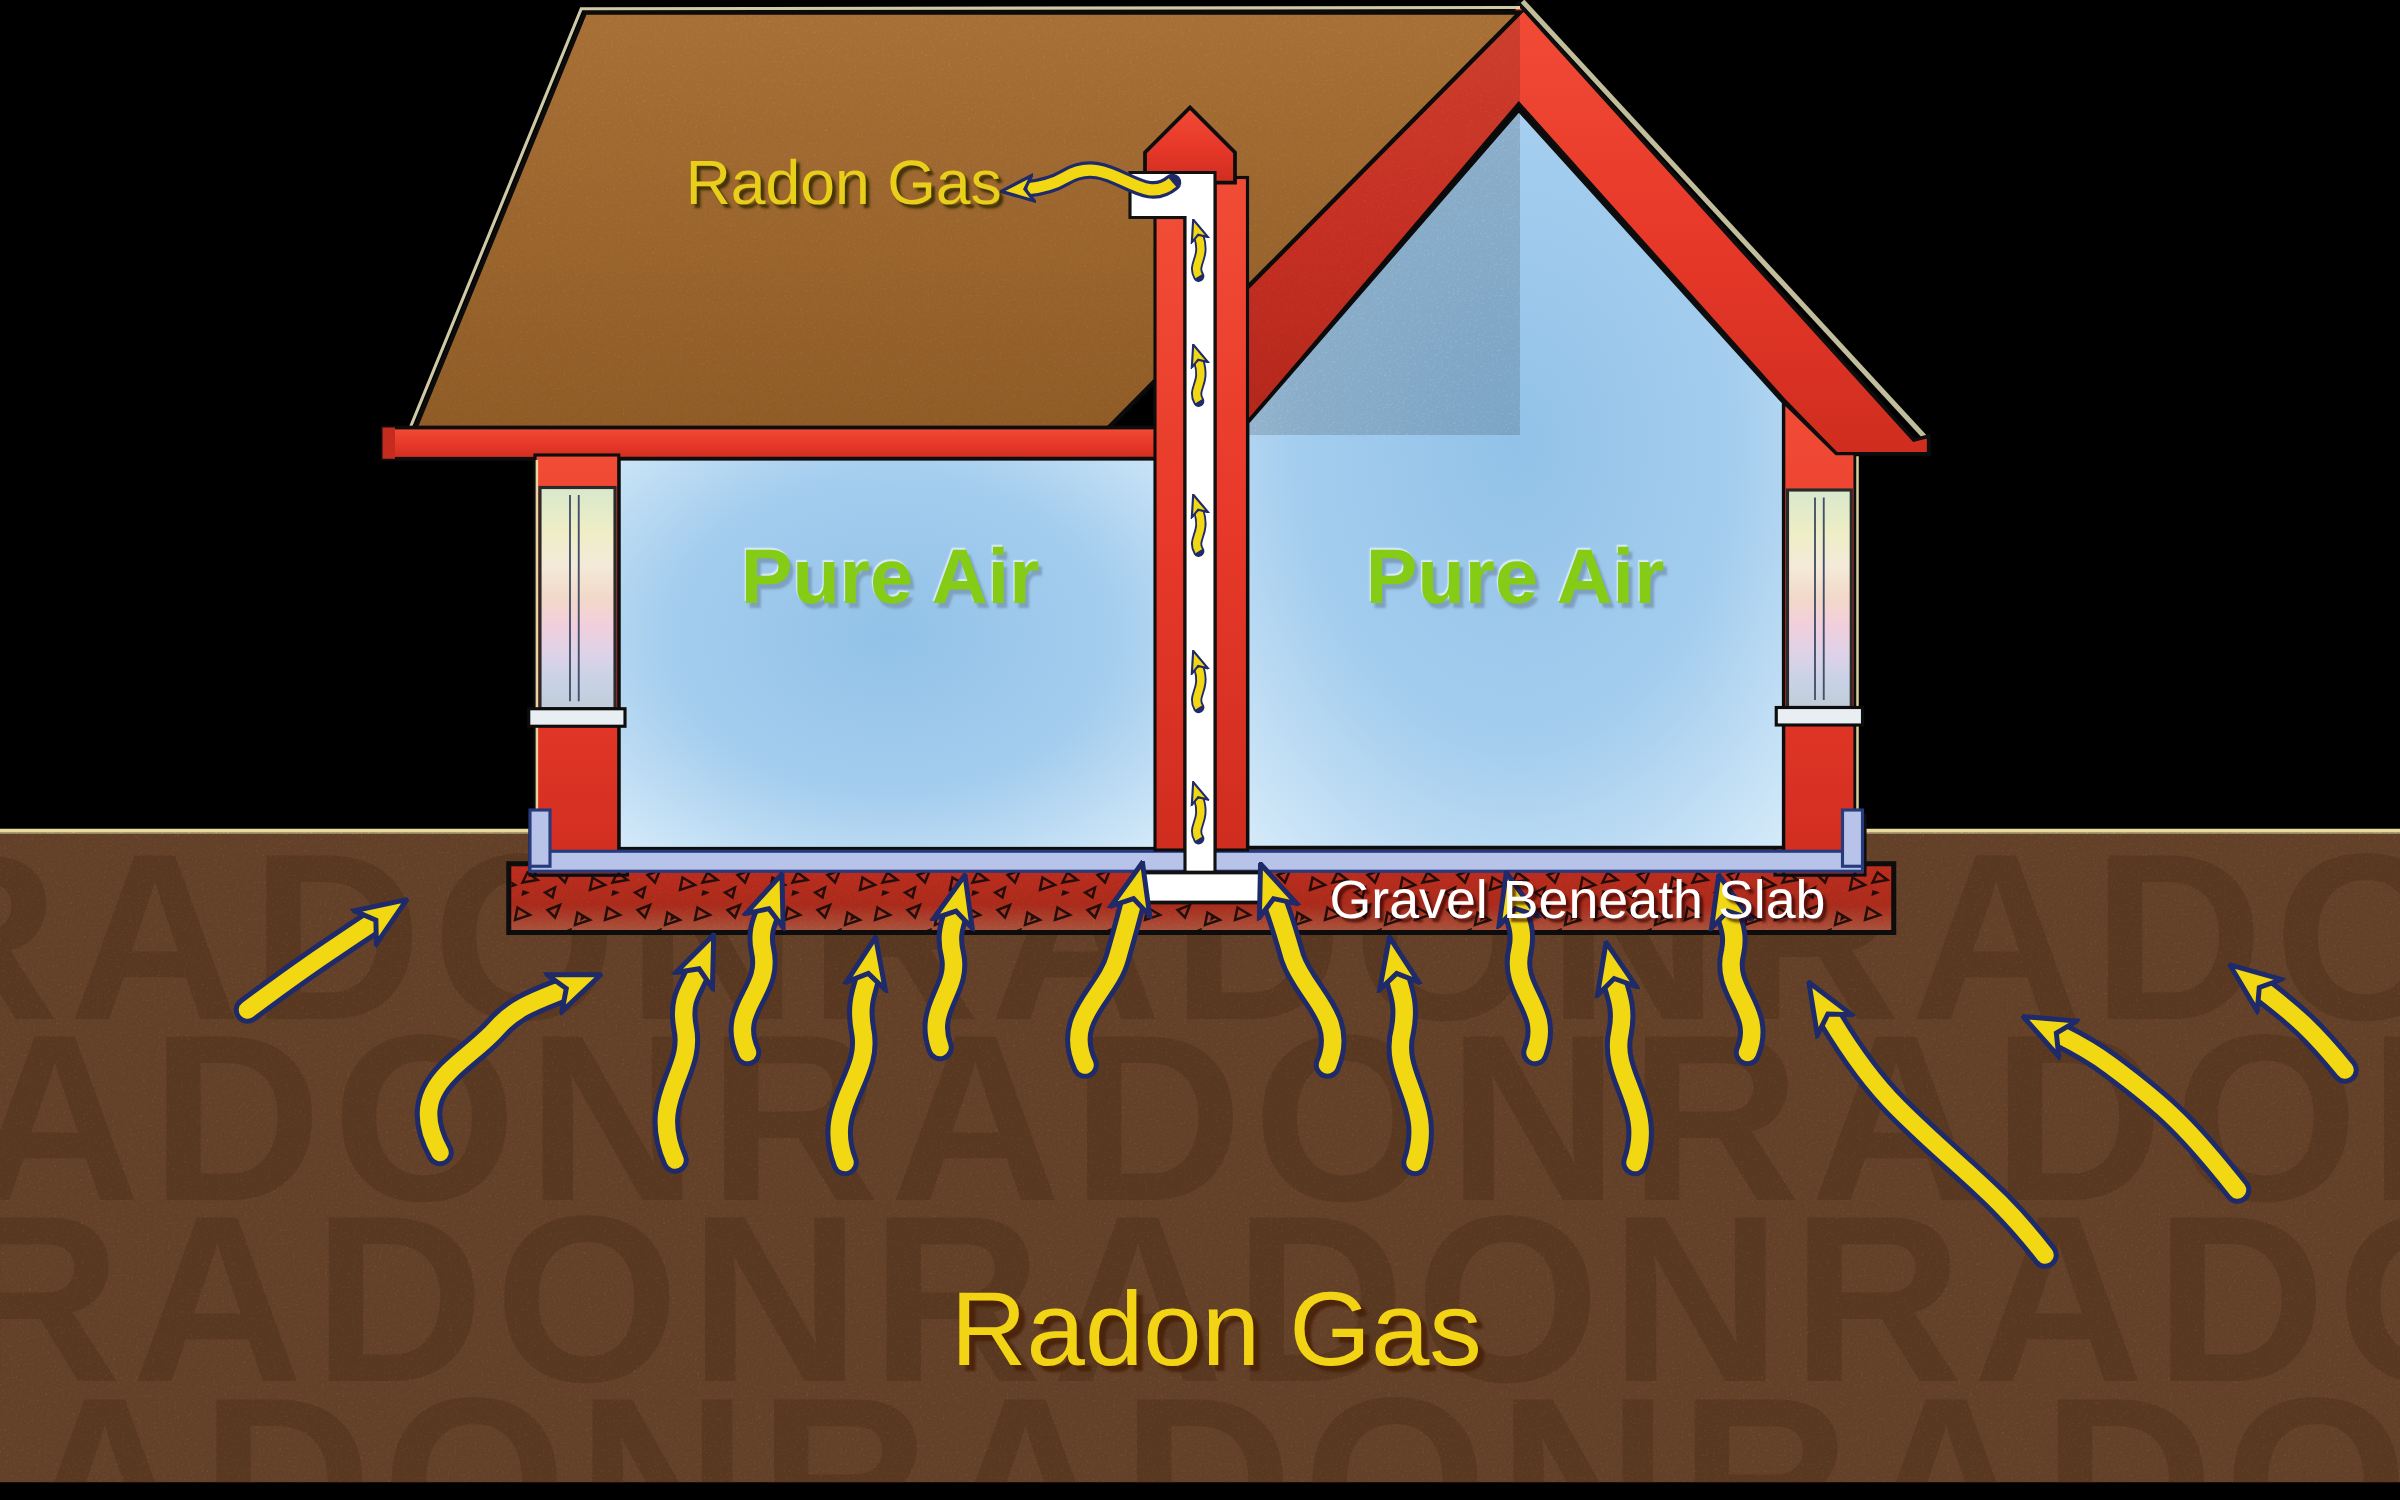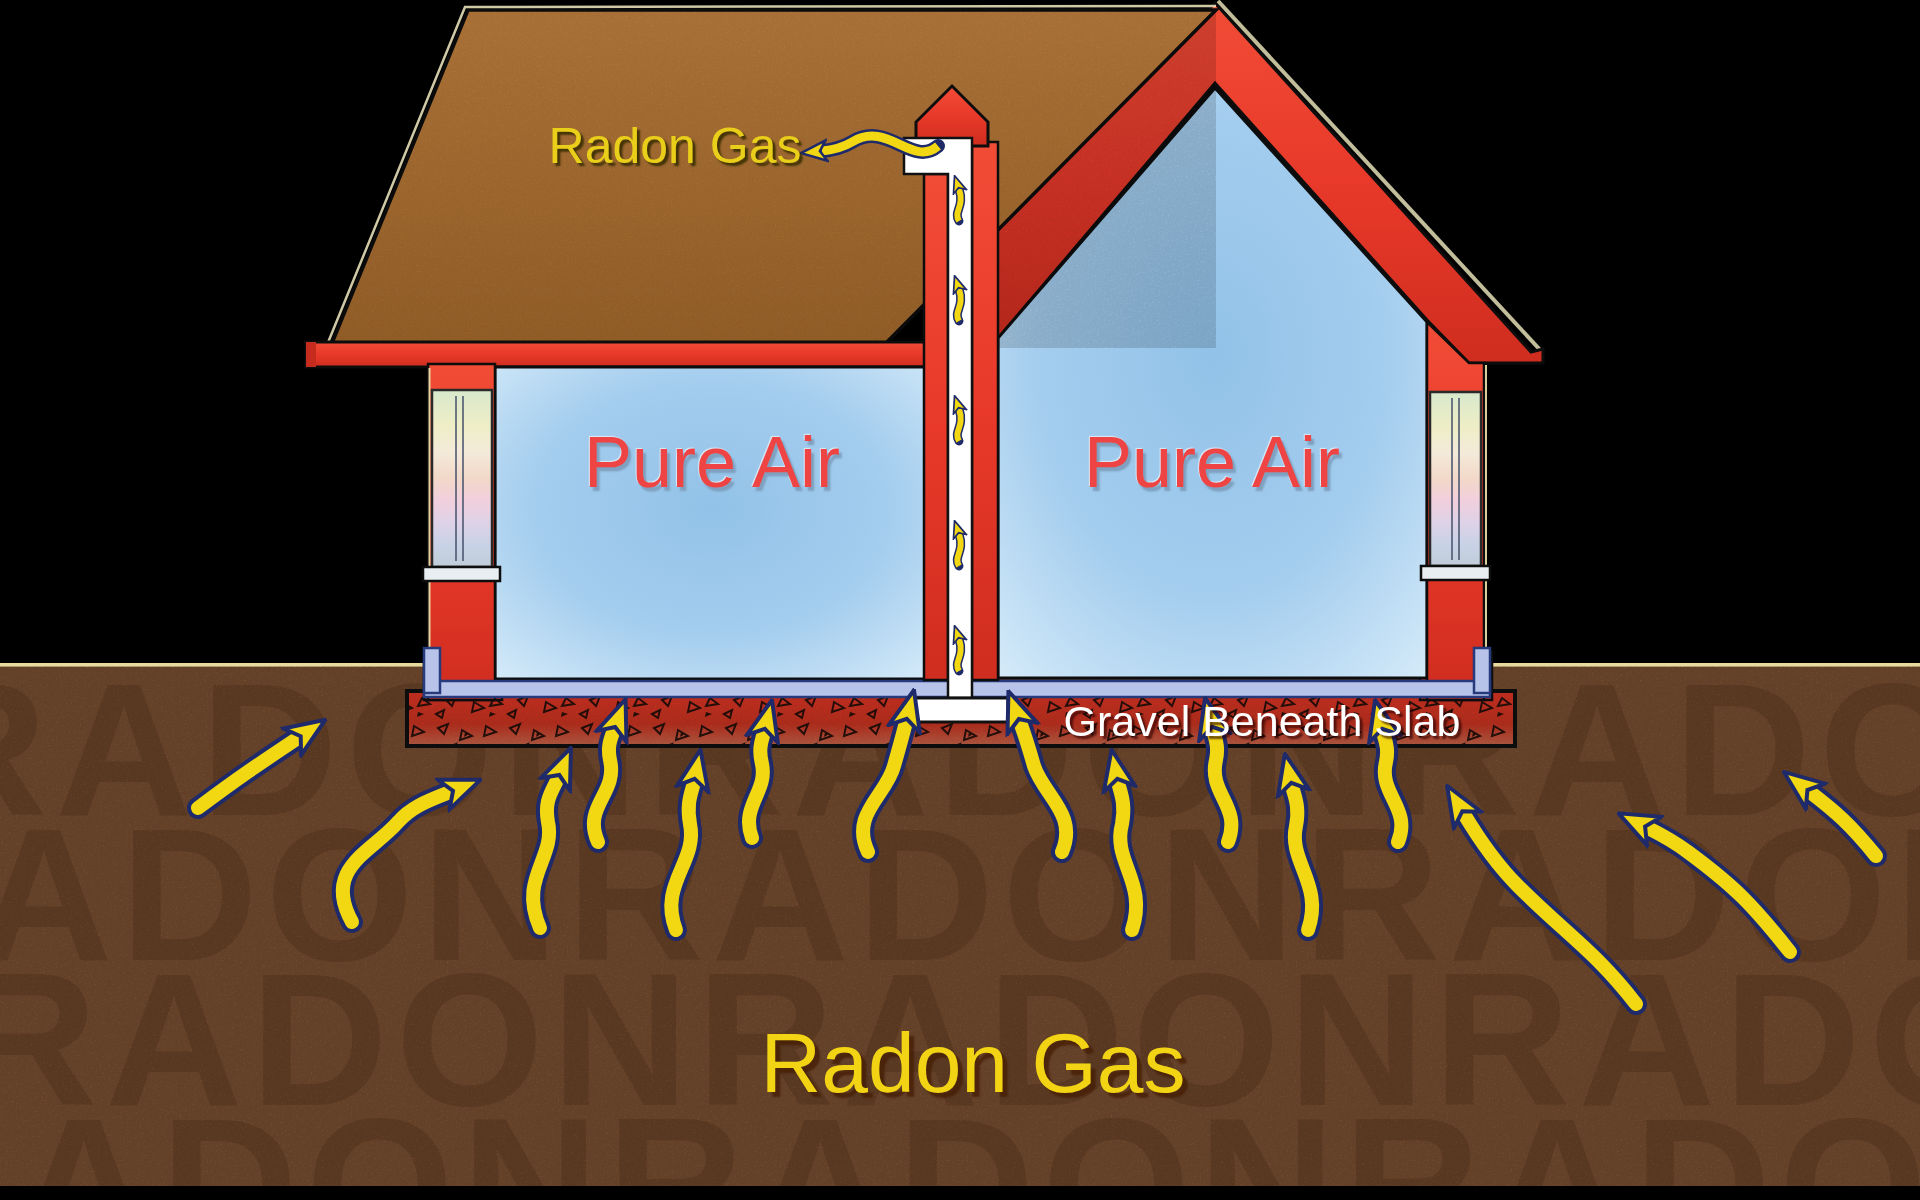--- a/index.html
+++ b/index.html
@@ -2,22 +2,22 @@
 <html><head>
 <meta charset="utf-8">
 <style>
   html,body{margin:0;padding:0;background:#000;}
   #stage{position:relative;width:1920px;height:1200px;background:#000;overflow:hidden;
          font-family:"Liberation Sans",sans-serif;}
   #art{position:absolute;left:0;top:0;}
   .lbl{position:absolute;transform:translate(-50%,-50%);white-space:nowrap;line-height:1;}
   .lbl-roof-vent{left:675px;top:146px;font-size:50px;color:#e9ce1a;
     text-shadow:3px 3px 2px rgba(55,45,0,.9);}
-  .lbl-pure{font-size:72px;color:#ef4444;
-    text-shadow:3px 4px 2px #7fa0bf,-1px -1px 1px rgba(255,255,255,.65);}
+  .lbl-pure{font-size:62px;color:#84cc16;
+    text-shadow:3px 4px 2px #7fa0bf,-1px -1px 1px rgba(255,255,255,.65);font-weight:bold;}
   .lbl-pure-left{left:712px;top:462px;}
   .lbl-pure-right{left:1212px;top:462px;}
   .lbl-membrane{left:721px;top:633px;font-size:45px;color:#3b53a6;
     text-shadow:3px 3px 2px #24346e,-1px -1px 2px rgba(235,240,255,.8);}
   .lbl-gravel{left:1262px;top:721px;font-size:43px;color:#ffffff;
     text-shadow:3px 3px 2px rgba(40,0,0,.65);}
   .lbl-soil-gas{left:973px;top:1063px;font-size:84px;color:#f2d414;
     text-shadow:5px 5px 2px rgba(70,30,5,.8);}
   .wm{font-family:"Liberation Sans",sans-serif;font-weight:700;font-size:190px;
       letter-spacing:8px;fill:#6a4024;opacity:.45;}

